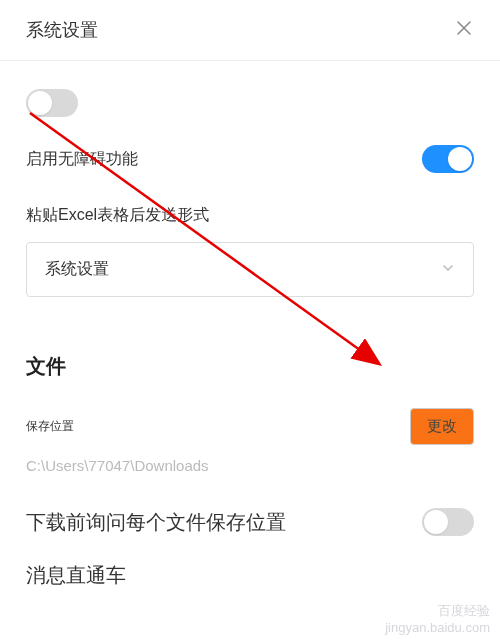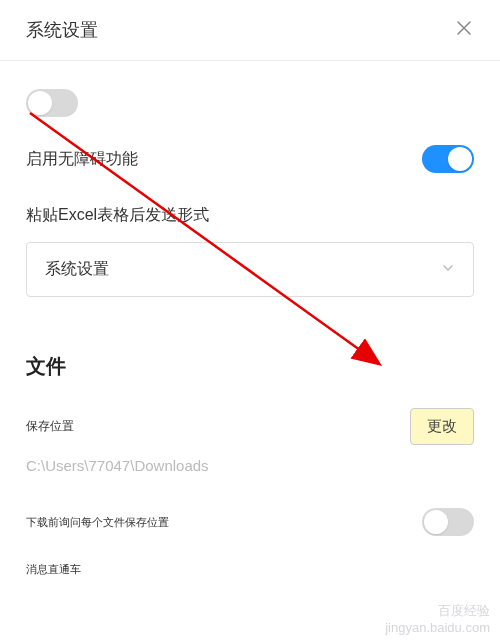--- a/index.html
+++ b/index.html
@@ -113,34 +113,34 @@
       align-items: center;
       justify-content: space-between;
       margin-top: 28px;
     }
     .save-loc-label {
       font-size: 12px;
       color: #333;
     }
     .btn-outline {
       border: 1px solid #ccc;
-      background: #fef9c3;
+      background: #f97316;
       border-radius: 4px;
       padding: 8px 16px;
       font-size: 15px;
       color: #444;
       cursor: pointer;
     }
     .path-text {
       font-size: 15px;
       color: #bbb;
       margin-top: 12px;
     }
     .sub-label {
-      font-size: 11px;
+      font-size: 20px;
       color: #333;
     }
     .arrow-overlay {
       position: absolute;
       top: 105px;
       left: 20px;
       pointer-events: none;
     }
     .watermark {
       position: absolute;

